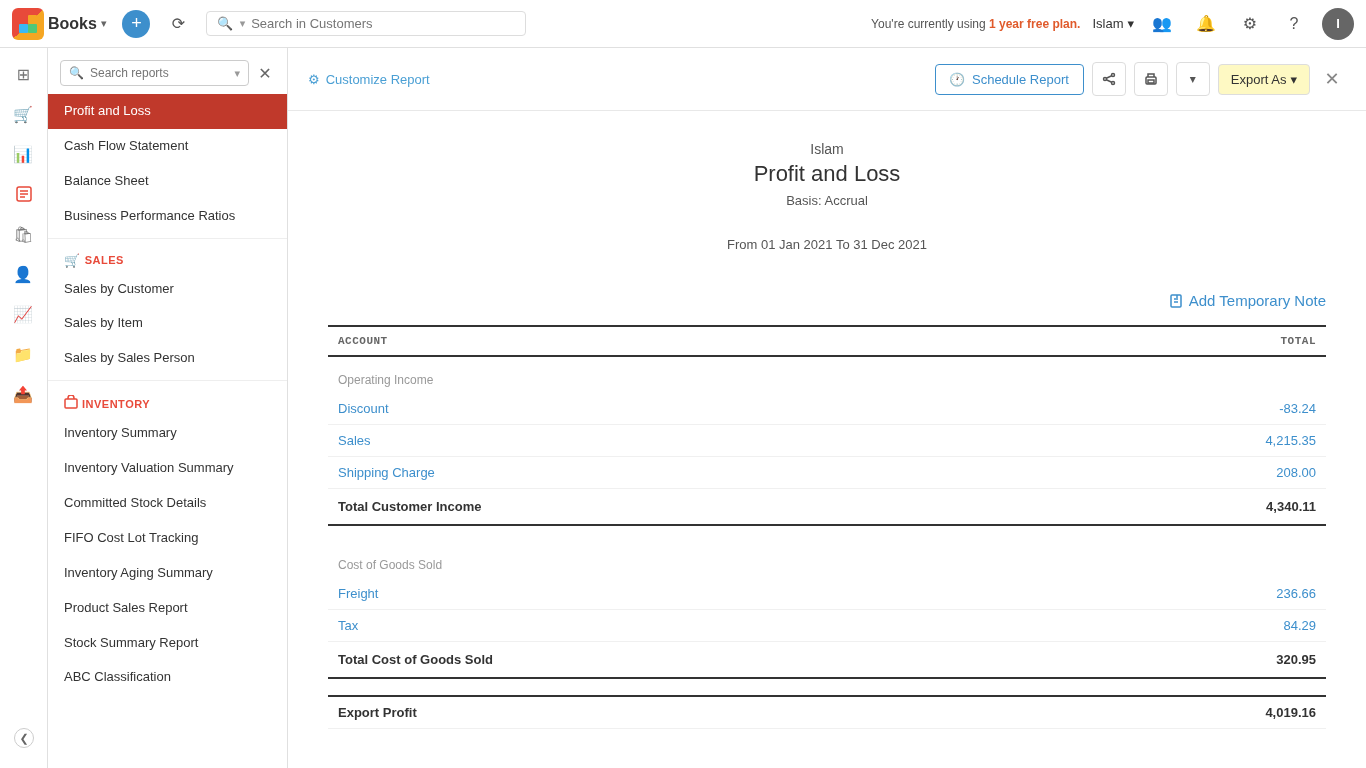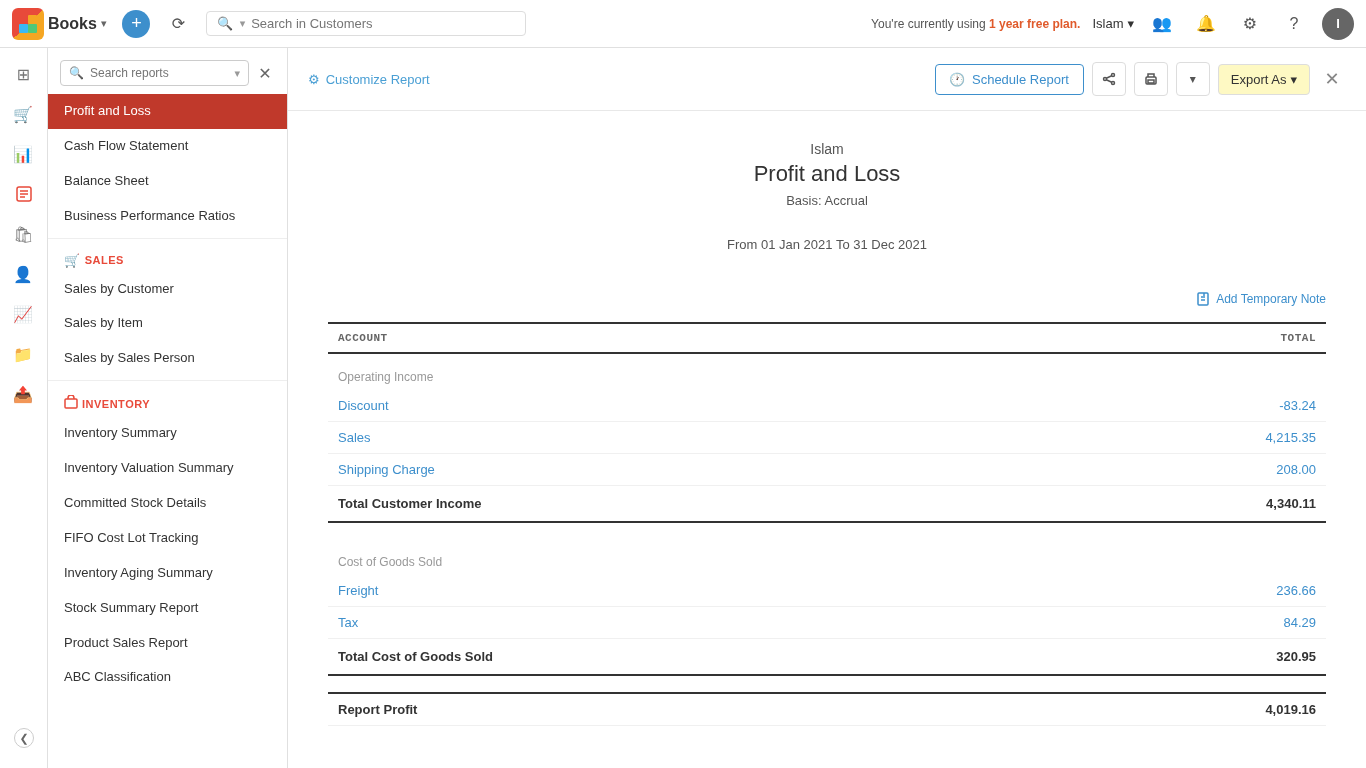--- a/index.html
+++ b/index.html
@@ -67,21 +67,21 @@
 
     
     .report-body { padding: 30px 40px; }
     .report-header { text-align: center; margin-bottom: 30px; }
     .report-company { font-size: 14px; color: #555; margin-bottom: 4px; }
     .report-title { font-size: 22px; font-weight: 400; color: #333; margin-bottom: 6px; }
     .report-basis { font-size: 13px; color: #555; margin-bottom: 4px; }
     .report-dates { font-size: 13px; color: #555; margin-top: 29px; }
 
     .add-note-area { display: flex; justify-content: flex-end; padding: 10px 0 16px; }
-    .add-note-btn { display: flex; align-items: center; gap: 6px; color: #3d8fcc; background: none; border: none; cursor: pointer; font-size: 12px; }
+    .add-note-btn { display: flex; align-items: center; gap: 6px; color: #3d8fcc; background: none; border: none; cursor: pointer; font-size: 15px; }
 
     .report-table { width: 100%; border-collapse: collapse; }
     .report-table th { text-align: left; font-size: 11px; font-weight: 600; color: #666; padding: 8px 10px; border-bottom: 2px solid #333; border-top: 2px solid #333; letter-spacing: 0.5px; font-family: Liberation Mono, monospace; }
     .report-table th.right { text-align: right; }
     .report-table td { padding: 8px 10px; font-size: 13px; border-bottom: 1px solid #f0f0f0; }
     .report-table td.right { text-align: right; }
     .section-header td { color: #999; font-style: normal; padding-top: 16px; padding-bottom: 6px; font-size: 12px; border-bottom: none; }
     .link-cell { color: #3d8fcc; cursor: pointer; }
     .total-row td { font-weight: 600; border-top: 1px solid #ccc; border-bottom: 2px solid #333; padding-top: 10px; padding-bottom: 10px; }
     .grand-total-row td { font-weight: 700; border-top: 2px solid #333; }
@@ -186,22 +186,22 @@
         <path d="M4 4V3a3 3 0 016 0v1"></path>
       </svg>
     </span>
     <span>INVENTORY</span>
   </div>
   <div class="report-item">Inventory Summary</div>
   <div class="report-item">Inventory Valuation Summary</div>
   <div class="report-item">Committed Stock Details</div>
   <div class="report-item">FIFO Cost Lot Tracking</div>
   <div class="report-item">Inventory Aging Summary</div>
+  <div class="report-item">Product Sales Report</div>
   <div class="report-item">Stock Summary Report</div>
-  <div class="report-item">Product Sales Report</div>
   <div class="report-item">ABC Classification</div>
 </div>
 
 <div class="main-content">
 
   <div class="report-toolbar">
     <button class="customize-btn">
       <span>⚙</span>
       <span>Customize Report</span>
     </button>
@@ -301,21 +301,21 @@
         <tr class="total-row">
           <td>Total Cost of Goods Sold</td>
           <td class="right">320.95</td>
         </tr>
 
         <tr>
             <td colspan="2" style="height:8px;border:none;"></td>
           </tr>
 
         <tr class="grand-total-row">
-          <td>Report Profit</td>
+          <td>Export Profit</td>
           <td class="right">4,019.16</td>
         </tr>
       </tbody>
     </table>
   </div>
 </div>
 
 <div class="toggle-sidebar">❮</div>
 
 </body></html>

